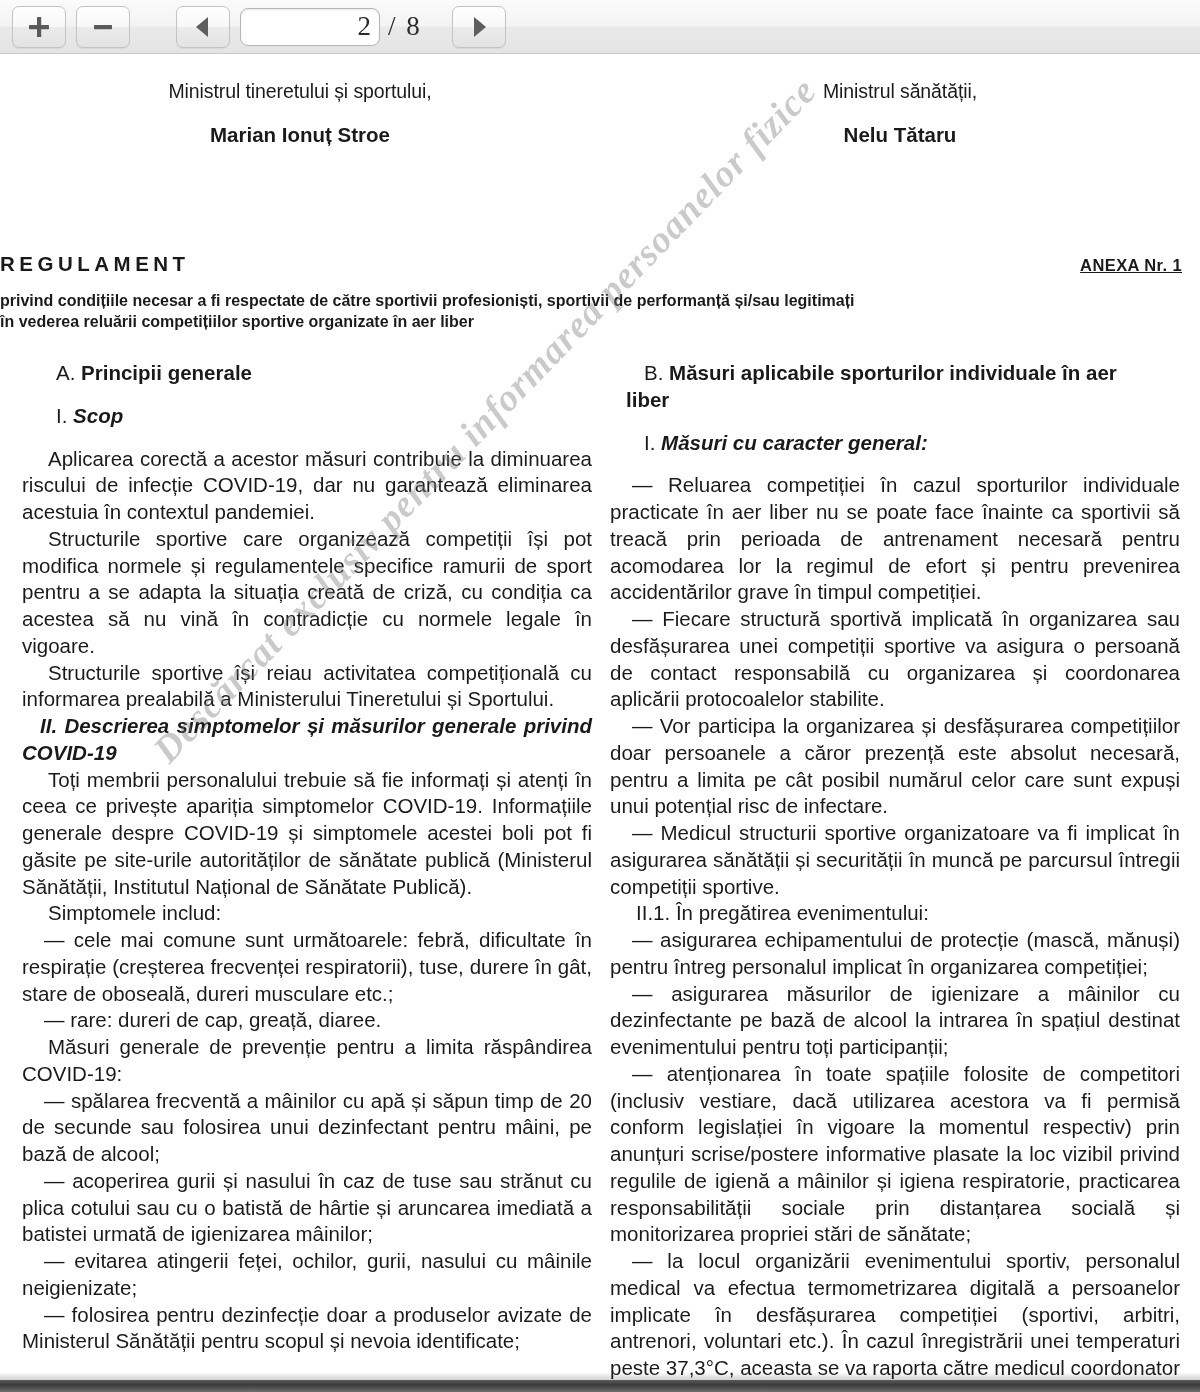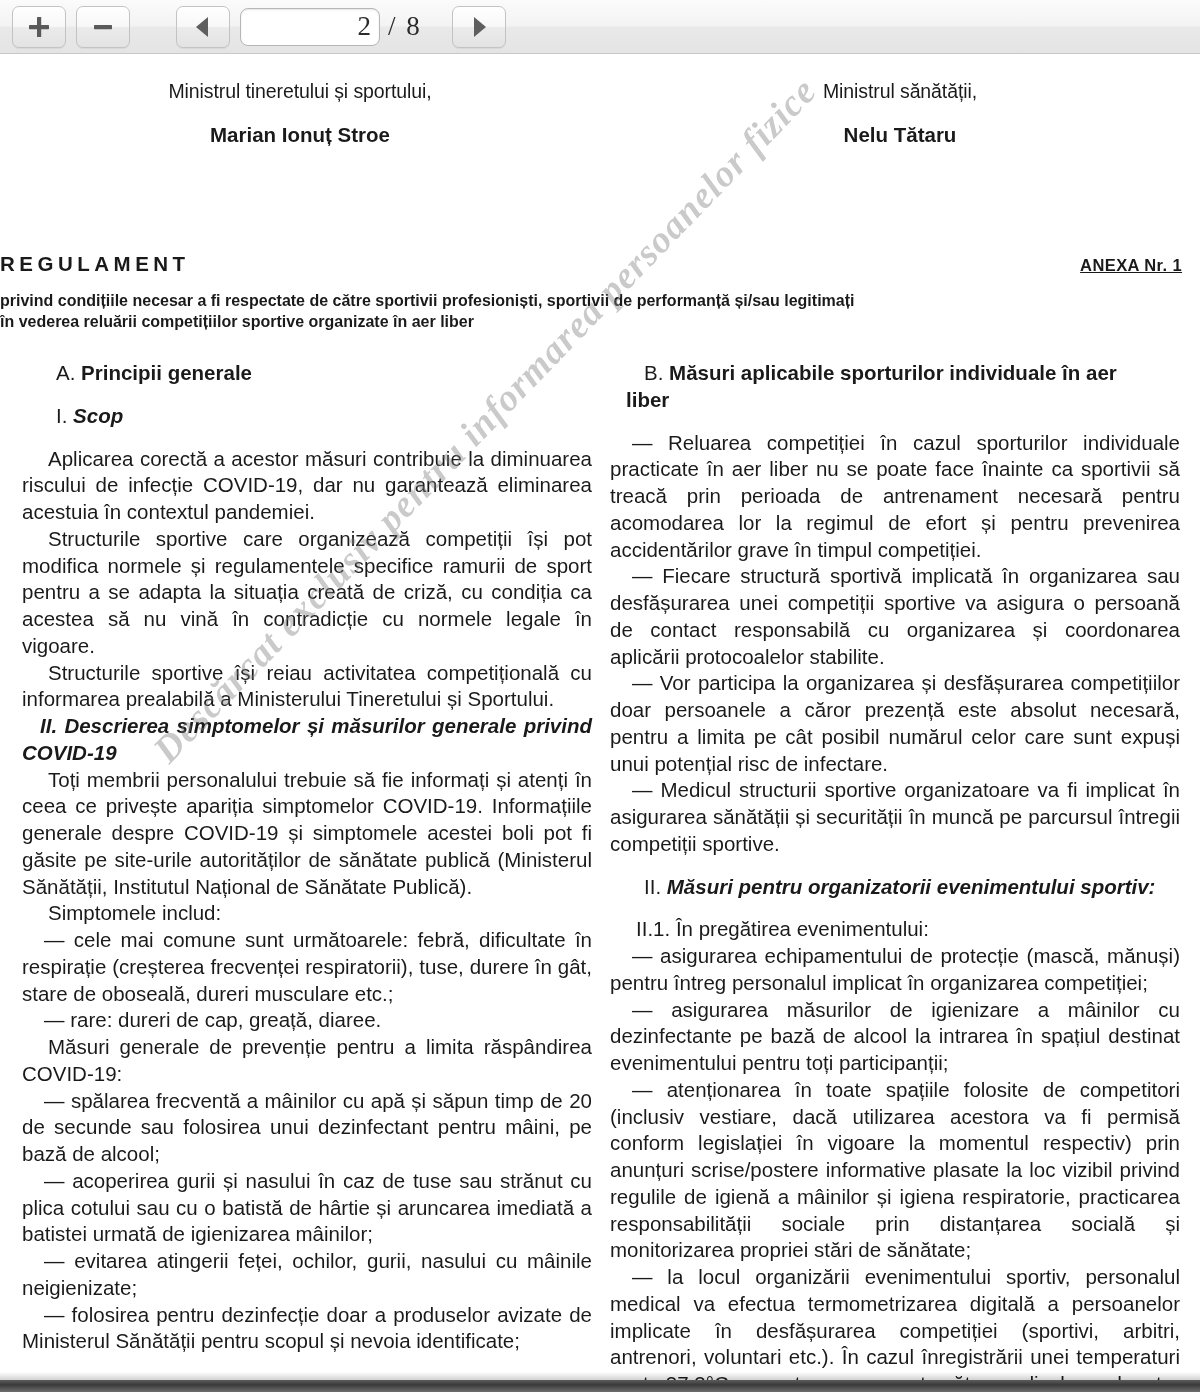--- a/index.html
+++ b/index.html
@@ -301,25 +301,25 @@
           <p class="p dash">— cele mai comune sunt următoarele: febră, dificultate în respirație (creșterea frecvenței respiratorii), tuse, durere în gât, stare de oboseală, dureri musculare etc.;</p>
           <p class="p dash nojust">— rare: dureri de cap, greață, diaree.</p>
           <p class="p">Măsuri generale de prevenție pentru a limita răspândirea COVID-19:</p>
           <p class="p dash">— spălarea frecventă a mâinilor cu apă și săpun timp de 20 de secunde sau folosirea unui dezinfectant pentru mâini, pe bază de alcool;</p>
           <p class="p dash">— acoperirea gurii și nasului în caz de tuse sau strănut cu plica cotului sau cu o batistă de hârtie și aruncarea imediată a batistei urmată de igienizarea mâinilor;</p>
           <p class="p dash">— evitarea atingerii feței, ochilor, gurii, nasului cu mâinile neigienizate;</p>
           <p class="p dash">— folosirea pentru dezinfecție doar a produselor avizate de Ministerul Sănătății pentru scopul și nevoia identificate;</p>
         </div>
       <div class="col right ink" id="col-right">
           <p class="hd"><span>B. </span><b>Măsuri aplicabile sporturilor individuale în aer liber</b></p>
+          <p class="hd"><span>I. </span><i>Măsuri cu caracter general:</i></p>
           <p class="p dash">— Reluarea competiției în cazul sporturilor individuale practicate în aer liber nu se poate face înainte ca sportivii să treacă prin perioada de antrenament necesară pentru acomodarea lor la regimul de efort și pentru prevenirea accidentărilor grave în timpul competiției.</p>
           <p class="p dash">— Fiecare structură sportivă implicată în organizarea sau desfășurarea unei competiții sportive va asigura o persoană de contact responsabilă cu organizarea și coordonarea aplicării protocoalelor stabilite.</p>
           <p class="p dash">— Vor participa la organizarea și desfășurarea competițiilor doar persoanele a căror prezență este absolut necesară, pentru a limita pe cât posibil numărul celor care sunt expuși unui potențial risc de infectare.</p>
           <p class="p dash">— Medicul structurii sportive organizatoare va fi implicat în asigurarea sănătății și securității în muncă pe parcursul întregii competiții sportive.</p>
-          <p class="hd"><span>II. </span><i>Măsuri pentru organizatorii evenimentului sportiv:</i></p>
           <p class="p nojust">II.1. În pregătirea evenimentului:</p>
           <p class="p dash">— asigurarea echipamentului de protecție (mască, mănuși) pentru întreg personalul implicat în organizarea competiției;</p>
           <p class="p dash">— asigurarea măsurilor de igienizare a mâinilor cu dezinfectante pe bază de alcool la intrarea în spațiul destinat evenimentului pentru toți participanții;</p>
           <p class="p dash">— atenționarea în toate spațiile folosite de competitori (inclusiv vestiare, dacă utilizarea acestora va fi permisă conform legislației în vigoare la momentul respectiv) prin anunțuri scrise/postere informative plasate la loc vizibil privind regulile de igienă a mâinilor și igiena respiratorie, practicarea responsabilității sociale prin distanțarea socială și monitorizarea propriei stări de sănătate;</p>
           <p class="p dash">— la locul organizării evenimentului sportiv, personalul medical va efectua termometrizarea digitală a persoanelor implicate în desfășurarea competiției (sportivi, arbitri, antrenori, voluntari etc.). În cazul înregistrării unei temperaturi peste 37,3°C, aceasta se va raporta către medicul coordonator al competiției respective în vederea izolării cazului suspect, cu anunțarea imediată a autorităților competente;</p>
         </div>
     </div>
 
     <div id="watermark">
       <div class="wm-text">Descărcat exclusiv pentru informarea persoanelor fizice</div>

